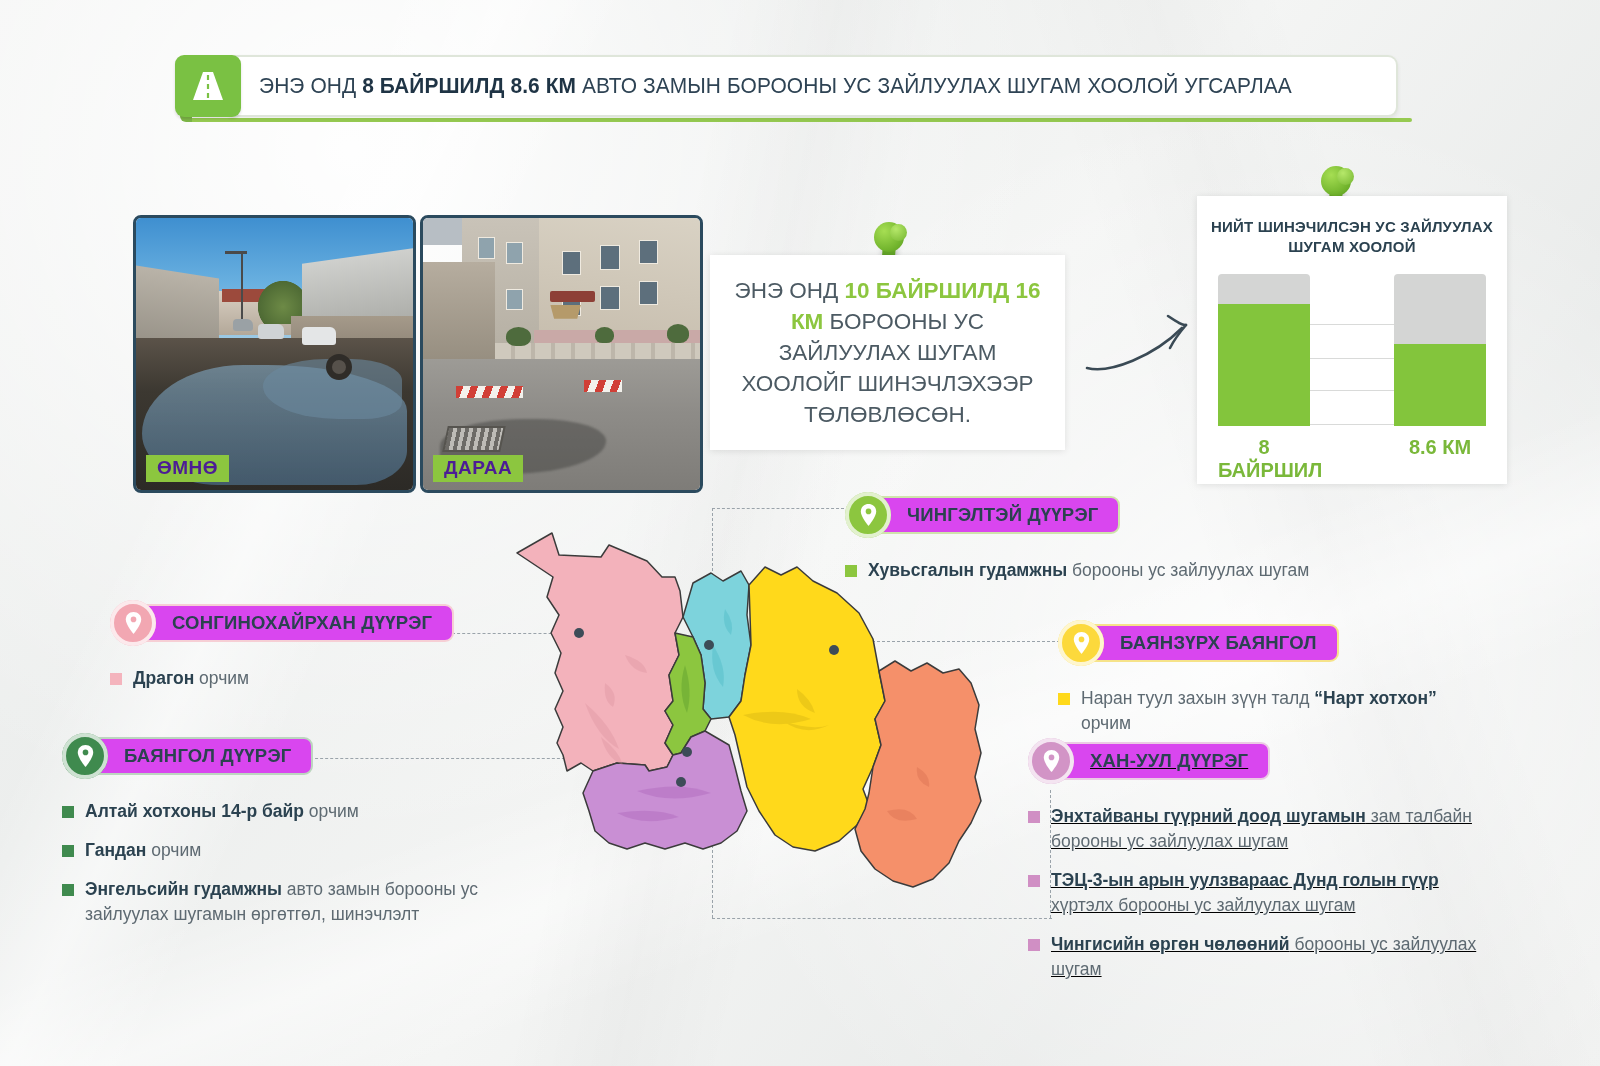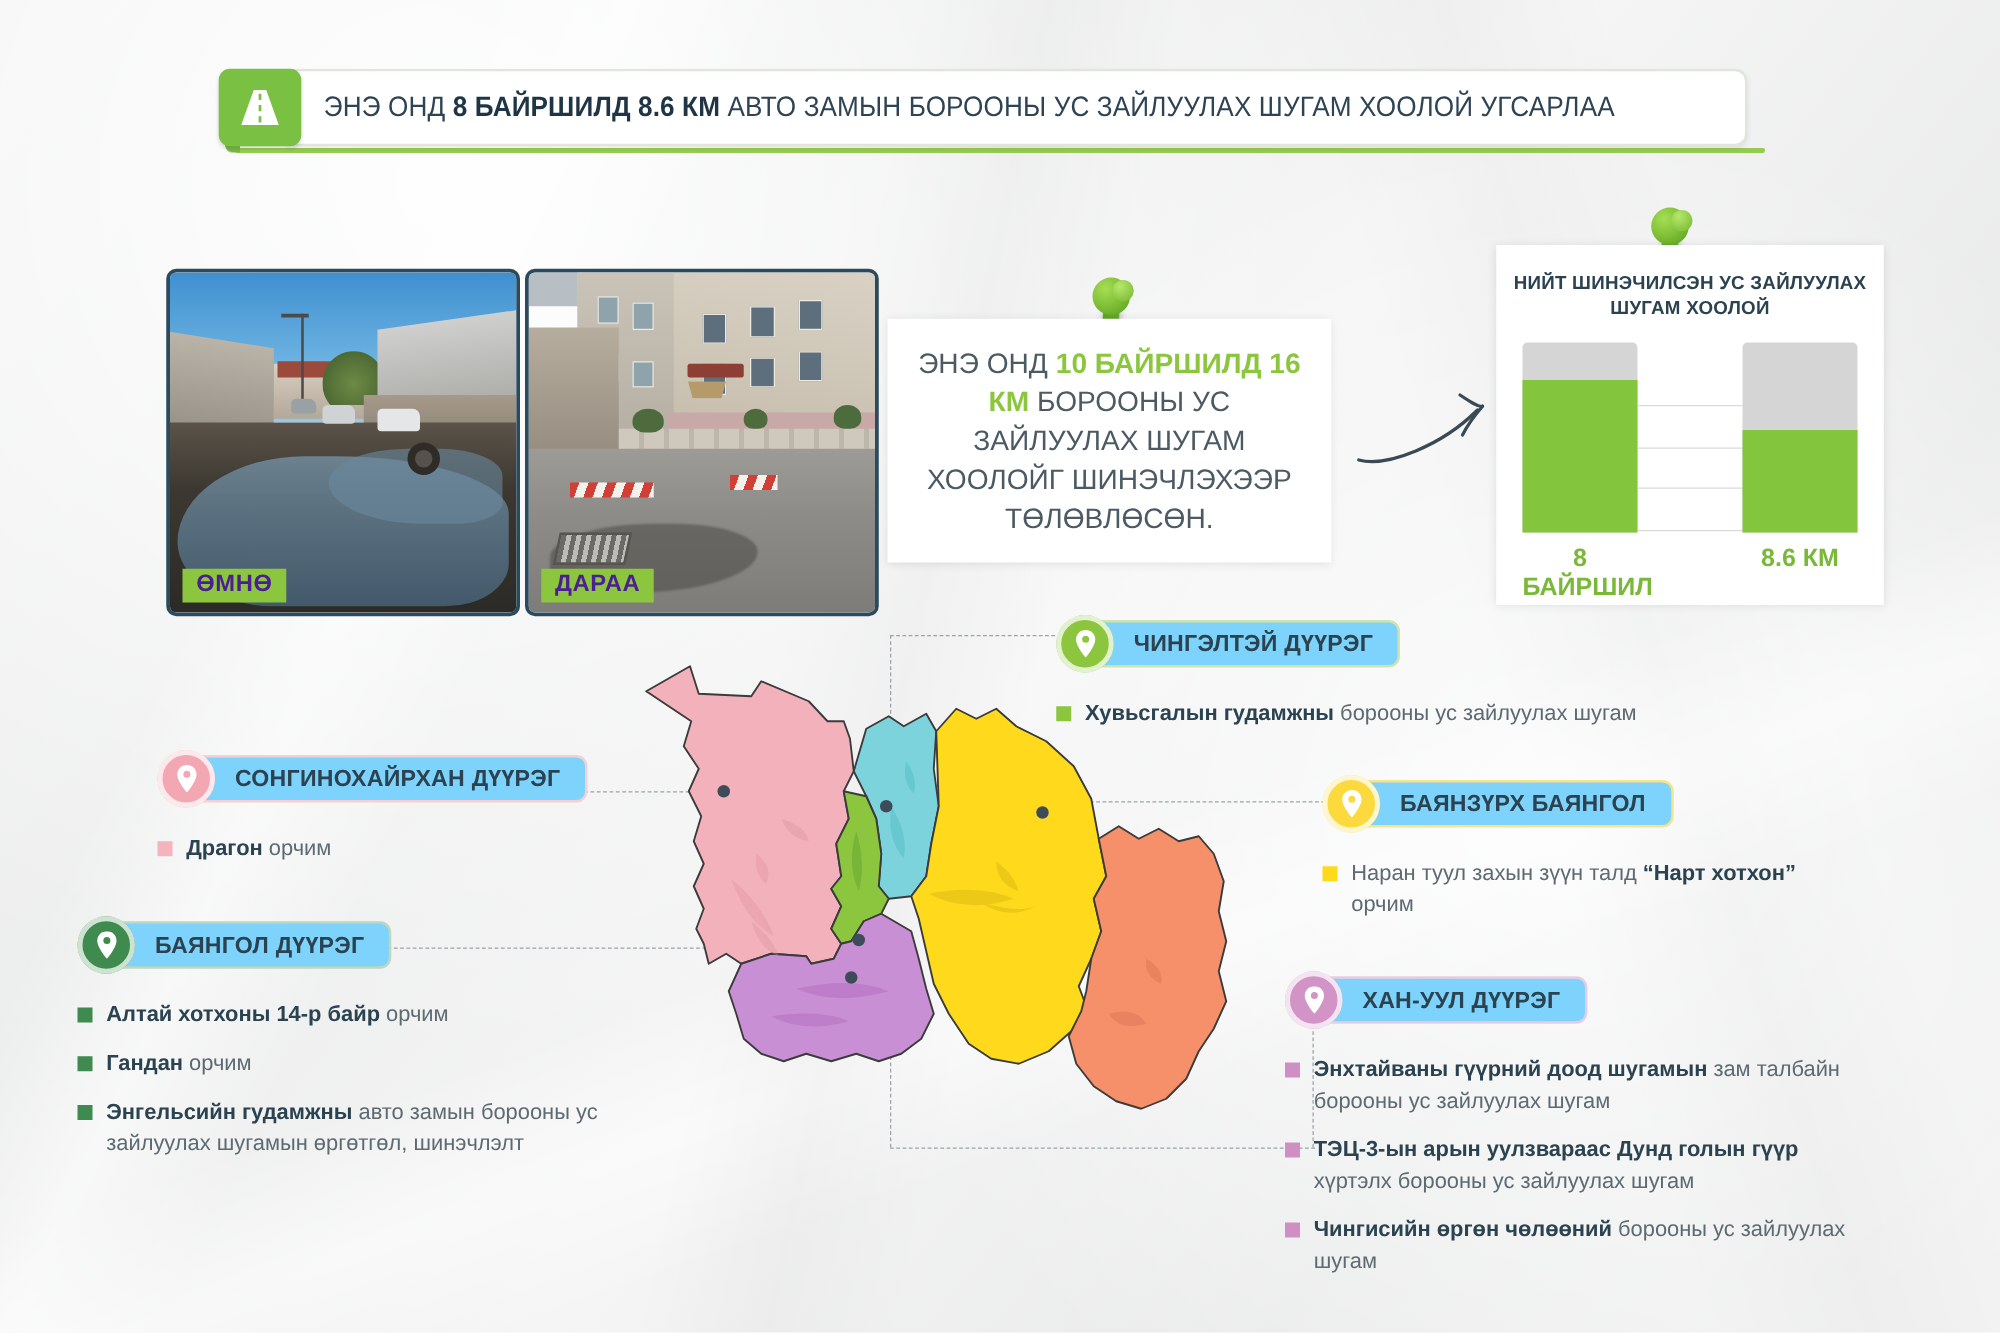--- a/index.html
+++ b/index.html
@@ -163,21 +163,21 @@
 
   
   .dist { position:absolute; }
   .dist-head { display:flex; align-items:center; height:46px; position:relative; }
   .dist-badge {
     width:46px; height:46px; border-radius:50%; display:flex; align-items:center; justify-content:center;
     position:relative; z-index:3; flex:none;
   }
   .dist-badge .ring { position:absolute; inset:0; border-radius:50%; border:4px solid rgba(255,255,255,.75); }
   .dist-pill {
-    margin-left:-14px; background:#7dd3fc; border:2px solid; border-radius:0 9px 9px 0;
+    margin-left:-14px; background:#d946ef; border:2px solid; border-radius:0 9px 9px 0;
     height:38px; display:flex; align-items:center; padding:0 20px 0 28px;
     font-weight:bold; font-size:18.5px; color:#2b4250; letter-spacing:.2px; white-space:nowrap;
     position:relative; z-index:2;
   }
   .dist-items { margin-top:20px; }
   .dist-item { display:flex; margin-bottom:14px; font-size:17.5px; line-height:25px; color:#5e6a72; }
   .dist-item .sq { width:12px; height:12px; flex:none; margin-top:7px; margin-right:11px; }
   .dist-item b { color:#2b4250; font-weight:bold; }
 
   
@@ -354,21 +354,21 @@
         <circle cx="82" cy="128" r="5" fill="#3d4c58"></circle>
         <circle cx="212" cy="140" r="5" fill="#3d4c58"></circle>
         <circle cx="337" cy="145" r="5" fill="#3d4c58"></circle>
         <circle cx="184" cy="277" r="5" fill="#3d4c58"></circle>
         <circle cx="190" cy="247" r="5" fill="#3d4c58"></circle>
       </g>
     </g>
   </svg>
 </div>
 
-<div class="dist" style="left:126px; top:600px; width:380px;text-align:right;">
+<div class="dist" style="left:110px; top:600px; width:380px;text-align:right;">
   <div class="dist-head">
     <div class="dist-badge" style="background:#f2a7b2;">
       <div class="ring"></div>
       <svg class="mk" viewBox="0 0 17 22">
           <path d="M8.5 0C4 0 .8 3.3.8 7.6c0 5.6 7.7 14.4 7.7 14.4s7.7-8.8 7.7-14.4C16.2 3.3 13 0 8.5 0z" fill="#fff"></path>
           <circle cx="8.5" cy="7.4" r="2.8" fill="#f2a7b2"></circle>
         </svg>
     </div>
     <div class="dist-pill" style="border-color:#f6cfd5;">СОНГИНОХАЙРХАН ДҮҮРЭГ</div>
   </div>
@@ -438,21 +438,21 @@
     <div class="dist-pill" style="border-color:#f6e38a;">БАЯНЗҮРХ БАЯНГОЛ</div>
   </div>
   <div class="dist-items" id="items-bayanzurkh">
       <div class="dist-item">
         <span class="sq" style="background: rgb(255, 217, 27);"></span>
         <span><span>Наран туул захын зүүн талд </span><b>“Нарт хотхон”</b><span> орчим</span></span>
       </div>
     </div>
 </div>
 
-<div class="dist" style="left:1028px; top:777px; width:470px;">
+<div class="dist" style="left:1028px; top:738px; width:470px;text-decoration:underline;">
   <div class="dist-head">
     <div class="dist-badge" style="background:#d294c6;">
       <div class="ring"></div>
       <svg class="mk" viewBox="0 0 17 22">
           <path d="M8.5 0C4 0 .8 3.3.8 7.6c0 5.6 7.7 14.4 7.7 14.4s7.7-8.8 7.7-14.4C16.2 3.3 13 0 8.5 0z" fill="#fff"></path>
           <circle cx="8.5" cy="7.4" r="2.8" fill="#d294c6"></circle>
         </svg>
     </div>
     <div class="dist-pill" style="border-color:#ebcbe4;">ХАН-УУЛ ДҮҮРЭГ</div>
   </div>

